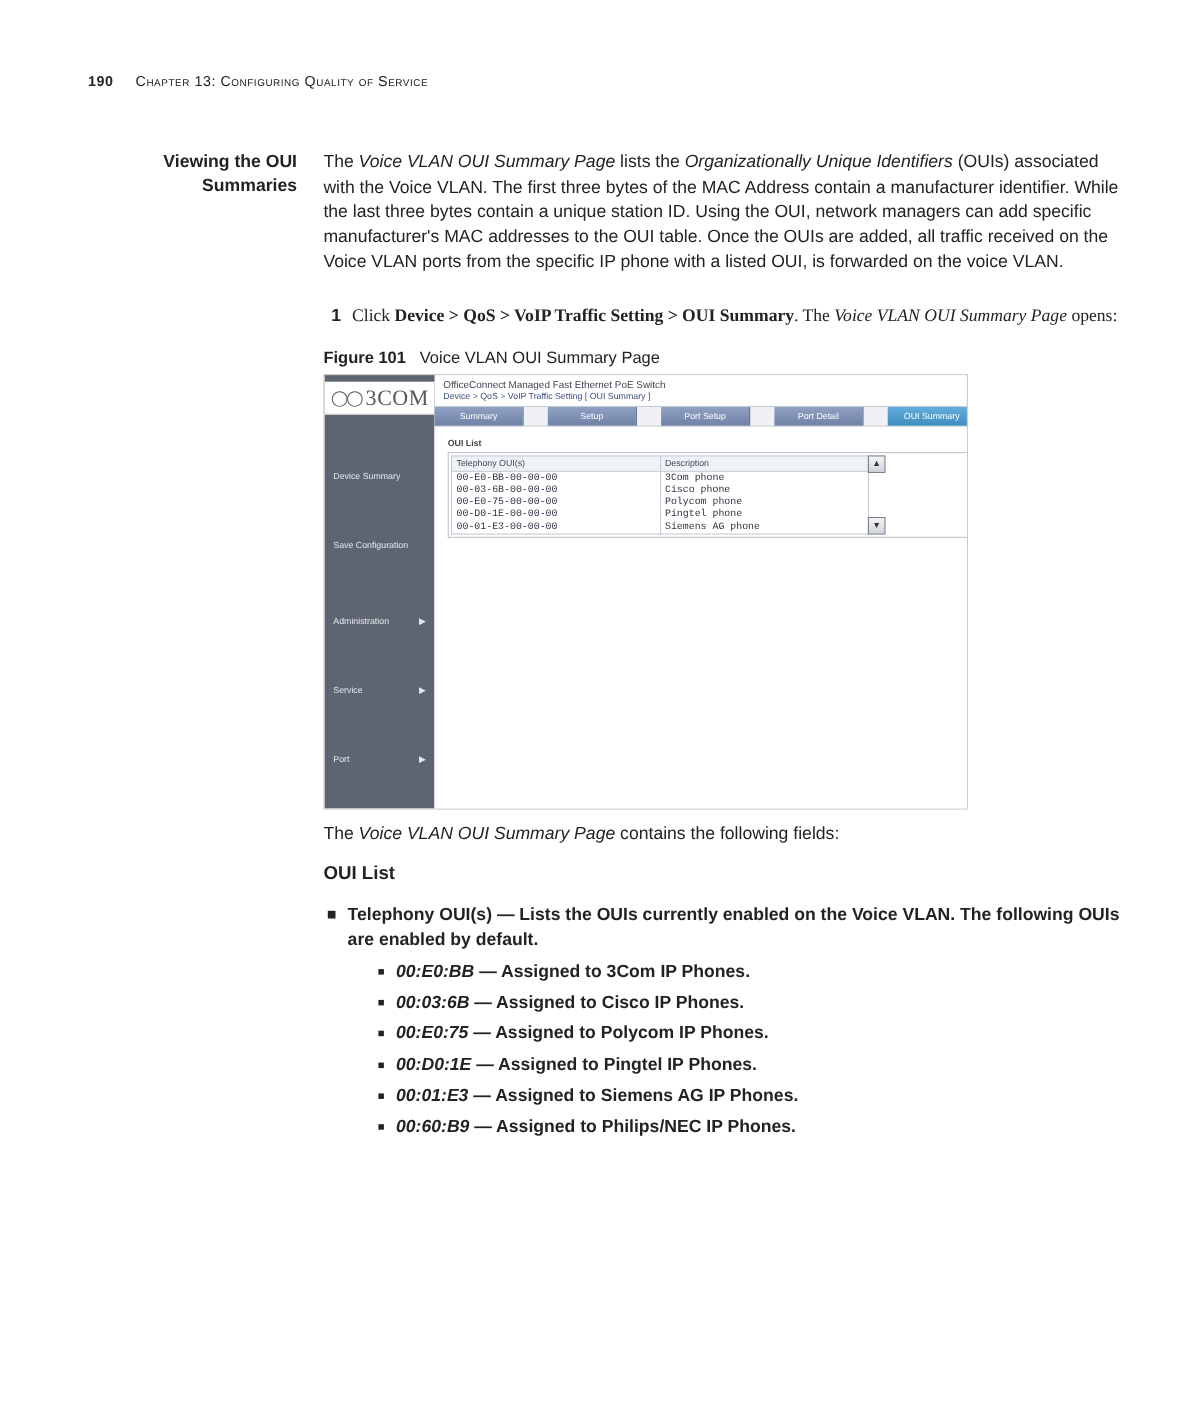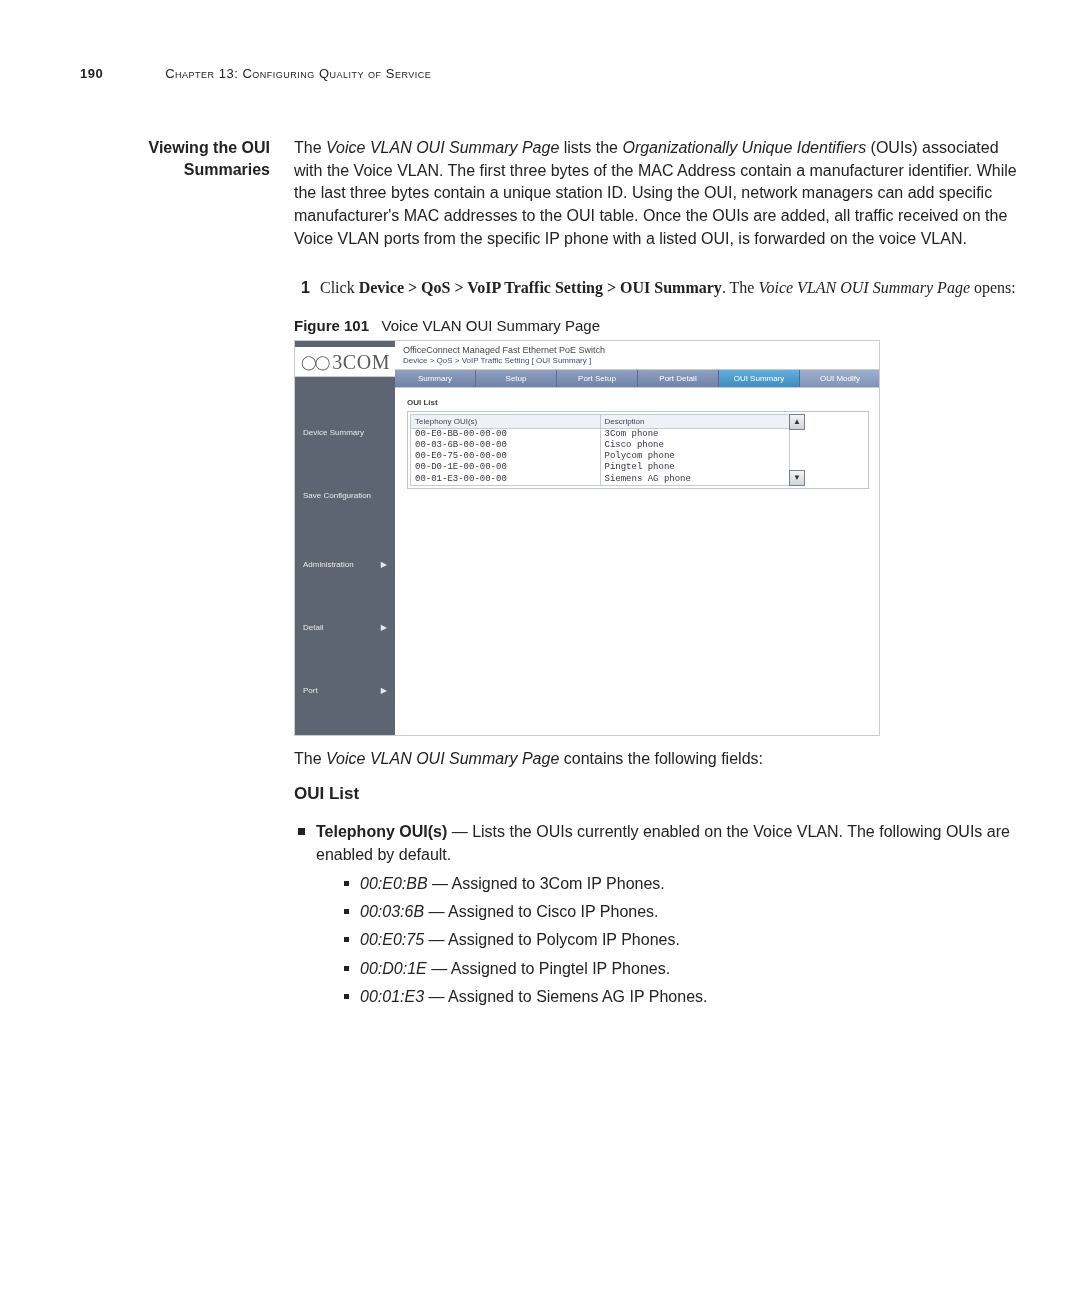--- a/index.html
+++ b/index.html
@@ -16,21 +16,20 @@
   .running-head {
     display: flex;
     gap: 20px;
     font-size: 13px;
     letter-spacing: 0.5px;
     margin-bottom: 56px;
   }
   .running-head .pnum { font-weight: bold; }
   .running-head .chapter {
     font-variant: small-caps;
-    margin-left: 42px;
   }
   .two-col {
     display: flex;
     align-items: flex-start;
     gap: 24px;
     margin-bottom: 10px;
   }
   .side-head {
     width: 190px;
     text-align: right;
@@ -122,20 +121,21 @@
   .shot .breadcrumb {
     padding: 1px 8px 4px 8px;
     font-size: 8px;
     color:#3a4e7a;
   }
   .shot .tabs {
     display:flex;
     background:#eef0f3;
     border-top:1px solid #c7ccd4;
     border-bottom:1px solid #c7ccd4;
+    gap:22px;
   }
   .shot .tab {
     flex:0 0 80px;
     text-align:center;
     font-size:8px;
     padding:4px 0;
     color:#fff;
     background: linear-gradient(#8fa0c2,#6f82a7);
     border-right:1px solid #5a6b8c;
   }
@@ -186,21 +186,21 @@
     background: linear-gradient(#f4f4f7,#d0d3da);
     display:flex; align-items:center; justify-content:center;
     font-size:8px; color:#333;
   }
   .shot .table-wrap { display:flex; align-items:stretch; }
   .shot .vscroll { display:flex; flex-direction:column; justify-content:space-between; margin-left:-1px; }
 
   
   .after-fig { margin-top: 14px; }
   .h4 { font-weight:bold; font-size:17px; margin: 14px 0 10px 0;}
-  ul.sq { list-style:none; padding:0; margin:16px 0 0 0; }
+  ul.sq { list-style:none; padding:0; margin:16px 0 0 0;font-weight:bold; }
   ul.sq > li { position:relative; padding-left:22px; margin-bottom:6px; line-height:1.45;}
   ul.sq > li::before {
     content:""; position:absolute; left:4px; top:8px;
     width:7px; height:7px; background:#222;
   }
   ul.sq2 { list-style:none; padding:0; margin:6px 0 0 24px; }
   ul.sq2 > li { position:relative; padding-left:20px; margin-bottom:5px; line-height:1.45;}
   ul.sq2 > li::before {
     content:""; position:absolute; left:4px; top:9px;
     width:5px; height:5px; background:#222;
@@ -254,21 +254,21 @@
           </div>
         <div class="nav-item">
             <span>Save Configuration</span>
           </div>
         <div class="nav-sep"></div>
         <div class="nav-item">
             <span>Administration</span>
             <span class="chev">▶</span>
           </div>
         <div class="nav-item">
-            <span>Detail</span>
+            <span>Service</span>
             <span class="chev">▶</span>
           </div>
         <div class="nav-item">
             <span>Port</span>
             <span class="chev">▶</span>
           </div>
         <div class="nav-item">
             <span>Security</span>
             <span class="chev">▶</span>
           </div>
@@ -351,18 +351,19 @@
 
     <ul class="sq">
       <li>
         <b>Telephony OUI(s)</b><span> — Lists the OUIs currently enabled on the Voice VLAN. The following OUIs are enabled by default.</span>
         <ul class="sq2">
           <li><i>00:E0:BB</i><span> — Assigned to 3Com IP Phones.</span></li>
           <li><i>00:03:6B</i><span> — Assigned to Cisco IP Phones.</span></li>
           <li><i>00:E0:75</i><span> — Assigned to Polycom IP Phones.</span></li>
           <li><i>00:D0:1E</i><span> — Assigned to Pingtel IP Phones.</span></li>
           <li><i>00:01:E3</i><span> — Assigned to Siemens AG IP Phones.</span></li>
+          <li><i>00:60:B9</i><span> — Assigned to Philips/NEC IP Phones.</span></li>
         </ul>
       </li>
     </ul>
 
   </div>
 </div>
 
 </body></html>

